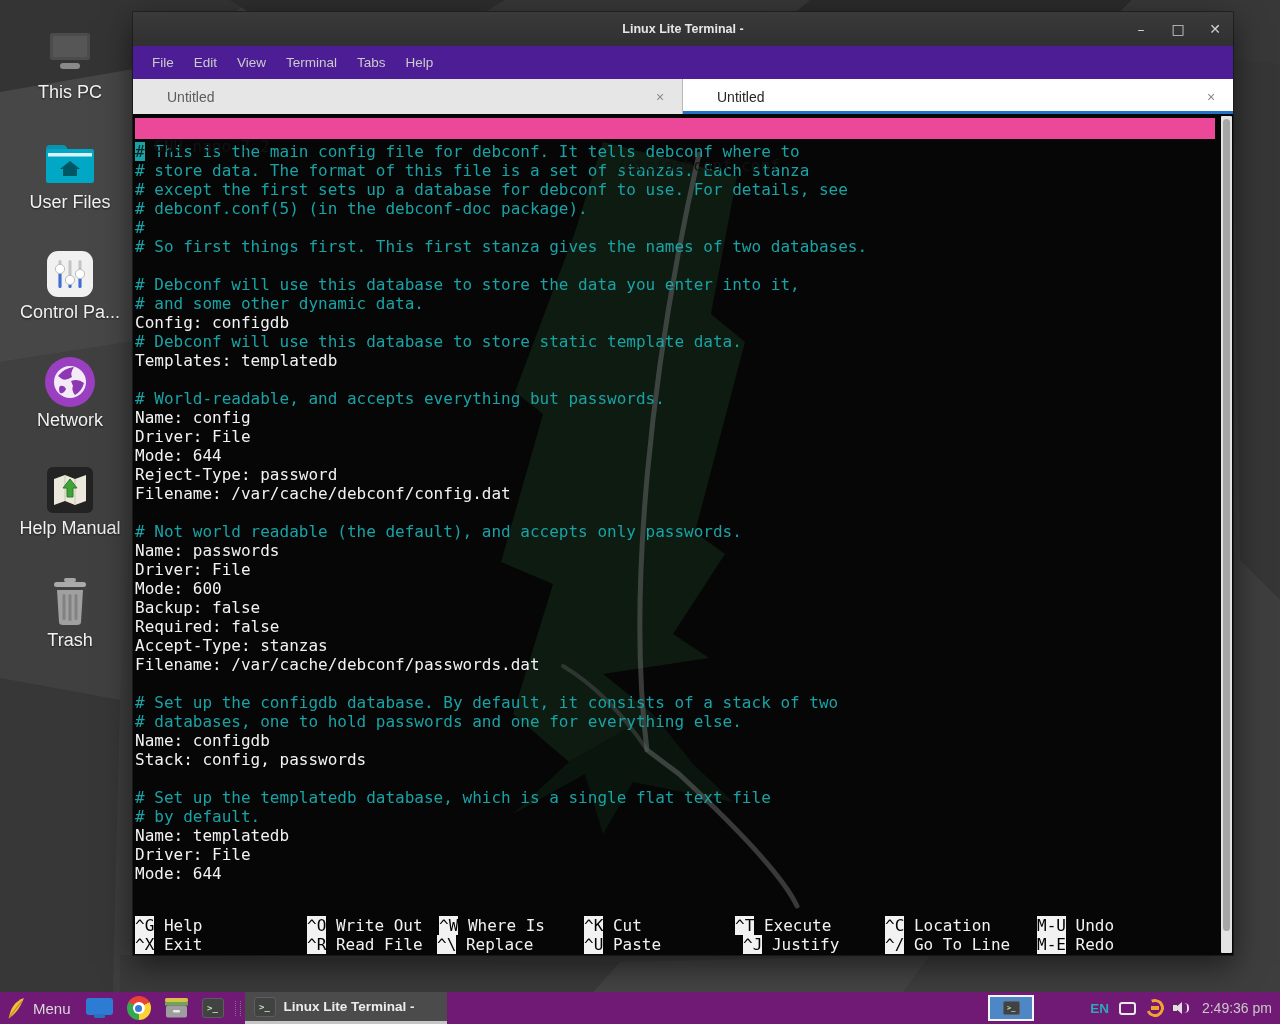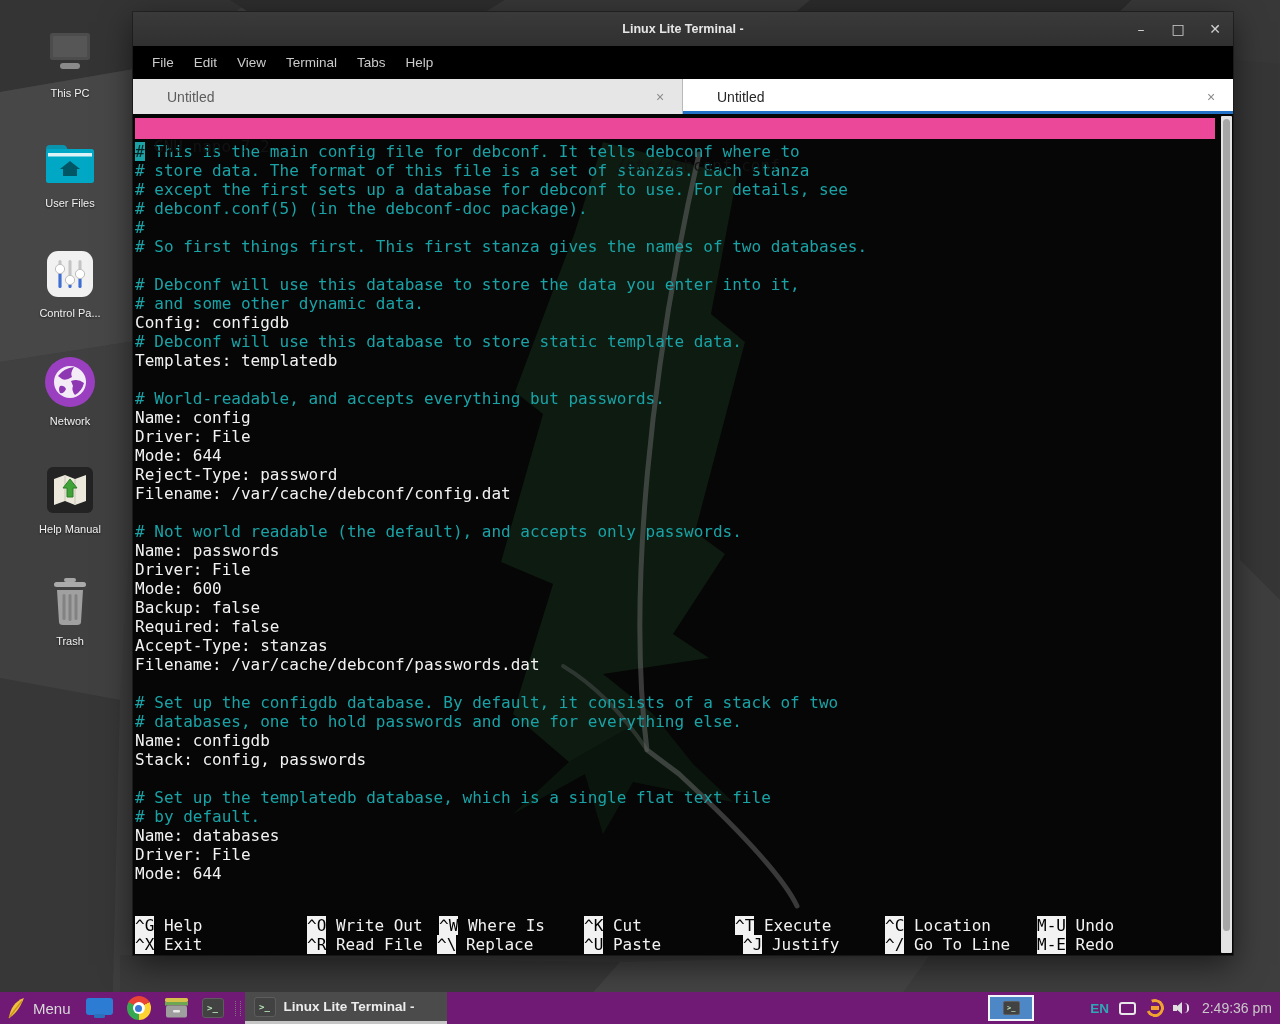--- a/index.html
+++ b/index.html
@@ -6,30 +6,30 @@
   html,body { width:1280px; height:1024px; overflow:hidden; }
   body { font-family:"Liberation Sans", sans-serif; background:#3d3d3d; position:relative; }
 
   
   .wallpaper { position:absolute; inset:0; z-index:0; }
 
   
   .desktop-icons { position:absolute; left:10px; top:0; width:120px; z-index:2; }
   .dicon { position:absolute; left:0; width:120px; display:flex; flex-direction:column; align-items:center; cursor:default; }
   .dicon .art { height:56px; display:flex; align-items:center; justify-content:center; }
-  .dicon .lbl { margin-top:5px; font-size:11px; color:#f1f1f1; text-shadow:0 1px 2px rgba(0,0,0,.65); white-space:nowrap; }
+  .dicon .lbl { font-size:18px; color:#f1f1f1; text-shadow:0 1px 2px rgba(0,0,0,.65); white-space:nowrap; }
 
   
   .window { position:absolute; left:133px; top:12px; width:1100px; height:943px; z-index:3;
             box-shadow:0 10px 30px rgba(0,0,0,.55), 0 0 0 1px #252525; background:#333; display:flex; flex-direction:column; }
   .titlebar { height:34px; background:linear-gradient(#3a3a3a,#303030); display:flex; align-items:center; position:relative; flex:0 0 auto; }
   .titlebar .title { position:absolute; left:0; right:0; text-align:center; font-size:12.5px; font-weight:bold; color:#e6e6e6; }
   .win-controls { position:absolute; right:10px; top:0; height:34px; display:flex; align-items:center; gap:21px; }
   .win-btn { color:#cfcfcf; font-size:14px; line-height:14px; width:16px; text-align:center; cursor:pointer; font-family:"DejaVu Sans", sans-serif; }
-  .menubar { height:33px; background:#000000; display:flex; align-items:center; padding-left:9px; flex:0 0 auto; }
+  .menubar { height:33px; background:#4c1d95; display:flex; align-items:center; padding-left:9px; flex:0 0 auto; }
   .menu-item { color:#cbcbcb; font-size:13.5px; padding:6px 10px; cursor:pointer; }
   .tabbar { height:35px; display:flex; flex:0 0 auto; background:#2c2c2c; }
   .tab { position:relative; width:50%; display:flex; align-items:center; cursor:pointer; }
   .tab .tab-label { font-size:14px; padding-left:34px; }
   .tab .tab-close { position:absolute; right:14px; font-size:14px; color:#8a8a8a; width:16px; text-align:center; cursor:pointer; }
   .tab.inactive { background:#e6e6e6; border-right:1px solid #b9b9b9; }
   .tab.inactive .tab-label { color:#5c5c5c; }
   .tab.active { background:#ffffff; }
   .tab.active .tab-label { color:#262626; }
   .tab.active::after { content:""; position:absolute; left:0; right:0; bottom:0; height:3px; background:#2273c8; }
@@ -258,21 +258,21 @@
           <div class="tl p">Accept-Type: stanzas</div>
           <div class="tl p">Filename: /var/cache/debconf/passwords.dat</div>
           <div class="tl b">&nbsp;</div>
           <div class="tl c"># Set up the configdb database. By default, it consists of a stack of two</div>
           <div class="tl c"># databases, one to hold passwords and one for everything else.</div>
           <div class="tl p">Name: configdb</div>
           <div class="tl p">Stack: config, passwords</div>
           <div class="tl b">&nbsp;</div>
           <div class="tl c"># Set up the templatedb database, which is a single flat text file</div>
           <div class="tl c"># by default.</div>
-          <div class="tl p">Name: databases</div>
+          <div class="tl p">Name: templatedb</div>
           <div class="tl p">Driver: File</div>
           <div class="tl p">Mode: 644</div>
         </div>
     </div>
 
     <div class="nano-footer">
       <div class="nrow" id="nrow1">
           <span class="sc" style="left: 0px;"><span class="key">^G</span> Help</span>
           <span class="sc" style="left: 172px;"><span class="key">^O</span> Write Out</span>
           <span class="sc" style="left: 304px;"><span class="key">^W</span> Where Is</span>

